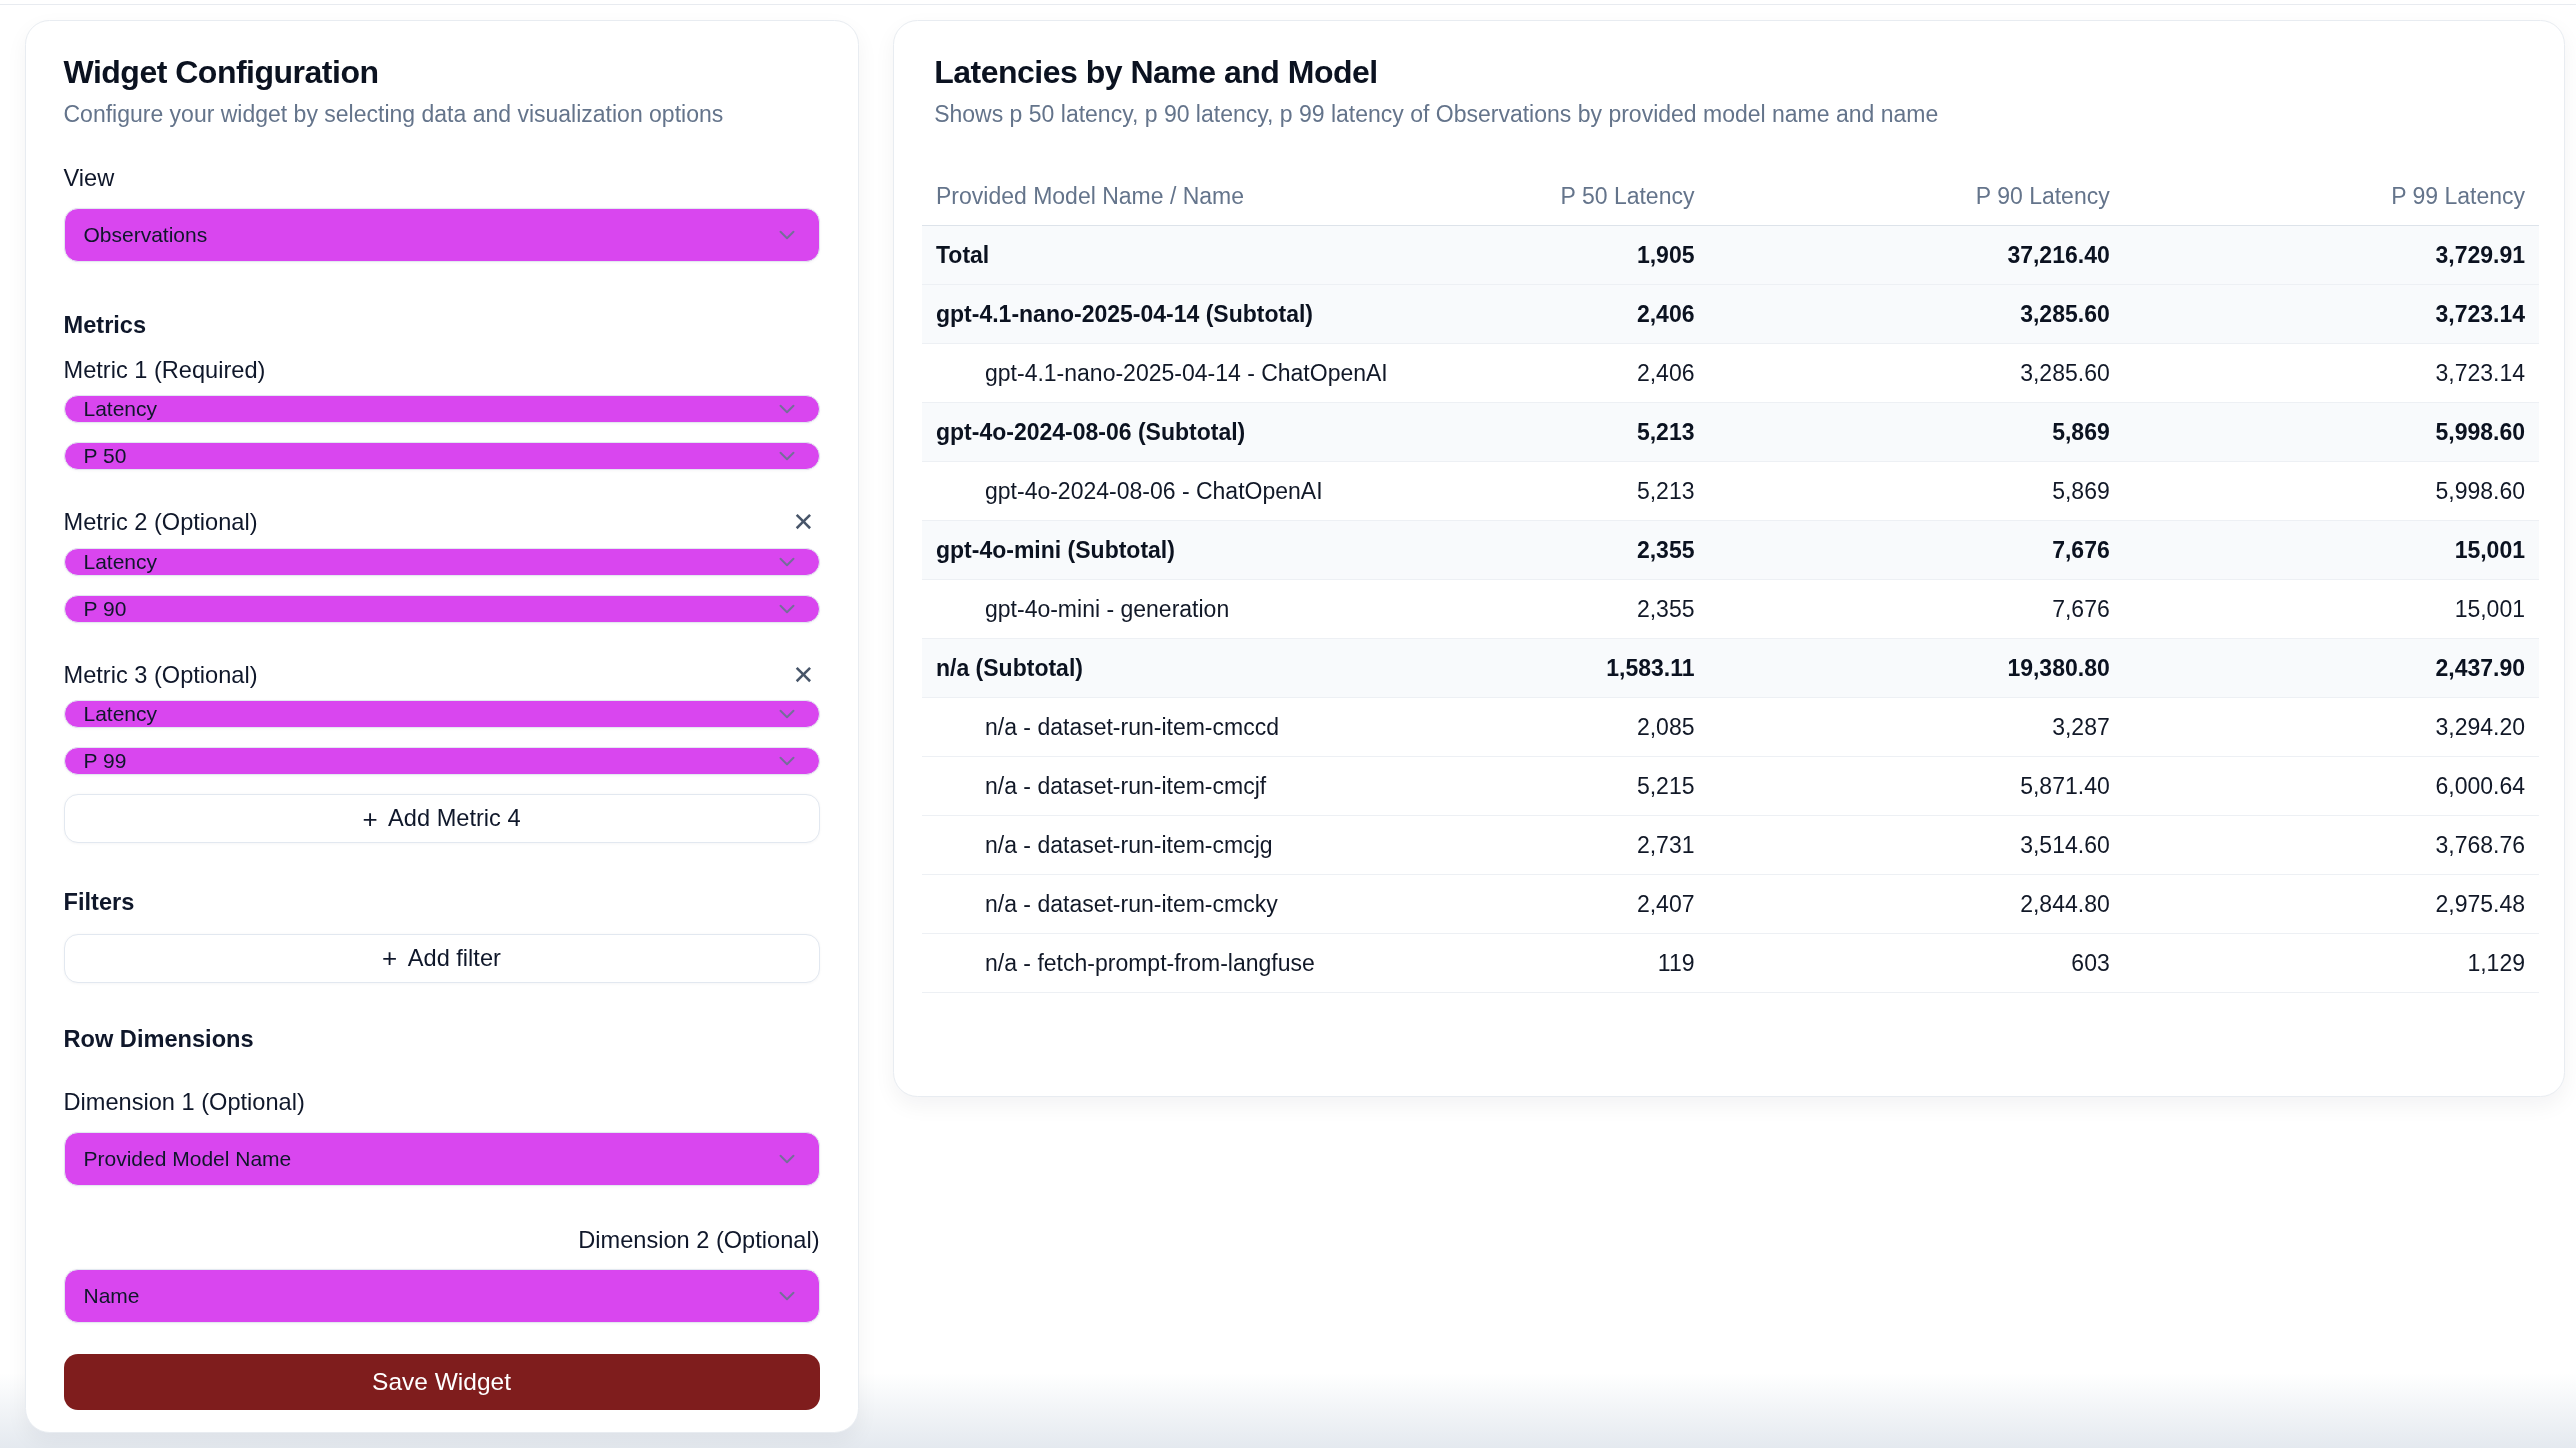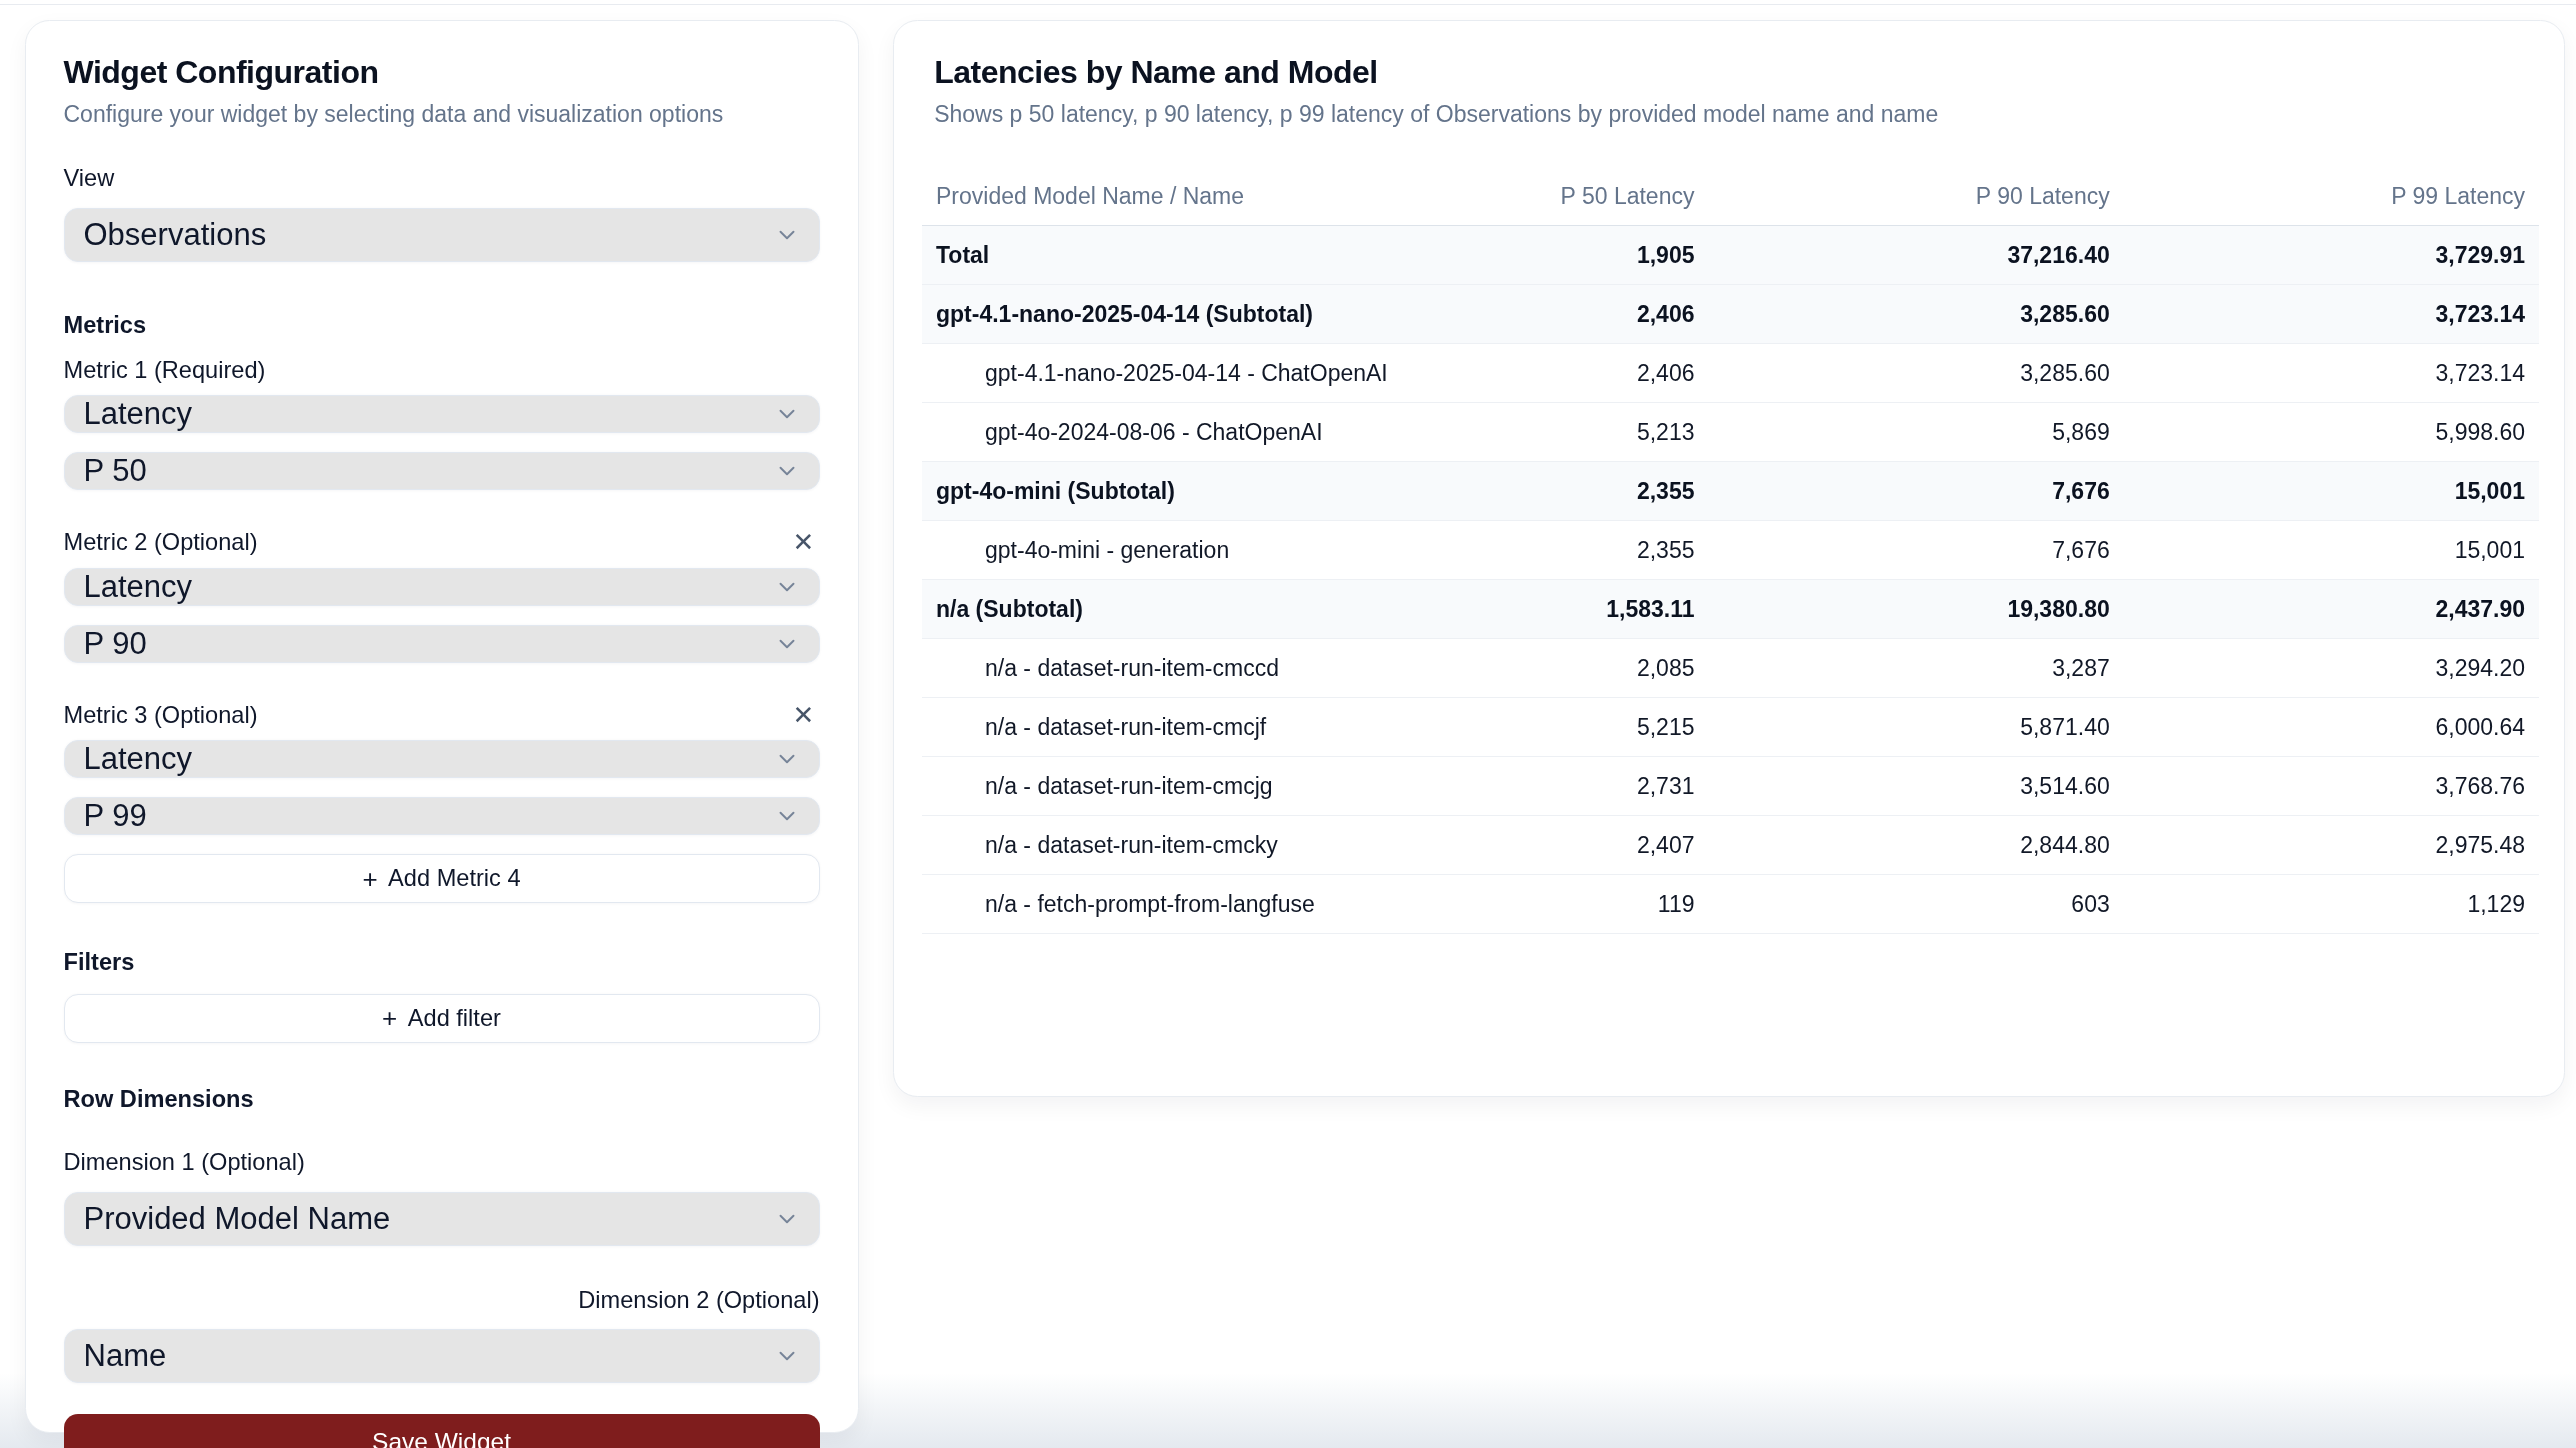--- a/index.html
+++ b/index.html
@@ -12,23 +12,23 @@
           box-shadow:0 8.7px 21px rgba(15,23,42,0.05); z-index:1; }
   
   .config-card { left:24.5px; top:20px; width:834px; height:1413px; padding:31px 38px; }
   .card-title { font-size:32px; font-weight:700; letter-spacing:-0.5px; color:#0b1220; line-height:40px; }
   .card-subtitle { margin-top:7px; font-size:23px; color:#64748b; line-height:30px; }
   .field-label { font-size:23.6px; font-weight:500; color:#0f172a; line-height:28px; }
   .section-label { font-size:23.6px; font-weight:600; color:#0f172a; line-height:28px; }
   .mt-view { margin-top:35px; } .mt-select { margin-top:15.7px; }
   .mt-metrics { margin-top:49px; } .mt-metric-label { margin-top:17.5px; }
   .mt-pair { margin-top:10.5px;flex-direction:column; } .mt-metric2 { margin-top:38px; }
-  .select { height:54px; border:1.7px solid #e2e8f0; border-radius:14px; background:#e5e5e5;
+  .select { height:54px; border:1.7px solid #e2e8f0; border-radius:14px; background:#d946ef;
             display:flex; align-items:center; justify-content:space-between; padding:0 19px;
-            font-size:31px; color:#0f172a; box-shadow:0 0.9px 2.6px rgba(15,23,42,0.04); cursor:pointer; }
+            font-size:21px; color:#0f172a; box-shadow:0 0.9px 2.6px rgba(15,23,42,0.04); cursor:pointer; }
   .select .chev { flex:0 0 auto; margin-left:10.5px; display:flex; opacity:0.85; }
   .pair-row { display:flex; gap:19px; }
   .pair-row .select { flex:1 1 0; min-width:0; }
   .label-row { display:flex; align-items:center; justify-content:space-between; }
   .x-btn { background:none; border:none; cursor:pointer; font-size:26px; line-height:26px;
            color:#475569; padding:1.7px 5.2px; }
   .ghost-btn { width:100%; height:49px; border:1.7px solid #e2e8f0; border-radius:14px; background:#fff;
                display:flex; align-items:center; justify-content:center; gap:10.5px;
                font-size:23.6px; font-weight:500; color:#0f172a; cursor:pointer;
                box-shadow:0 0.9px 2.6px rgba(15,23,42,0.04); }
@@ -220,20 +220,26 @@
     <td class="num">2,406</td>
     <td class="num">3,285.60</td>
     <td class="num">3,723.14</td>
   </tr>
         <tr class="row-detail">
     <td class="name-cell">gpt-4.1-nano-2025-04-14 - ChatOpenAI</td>
     <td class="num">2,406</td>
     <td class="num">3,285.60</td>
     <td class="num">3,723.14</td>
   </tr>
+        <tr class="row-subtotal">
+    <td class="name-cell">gpt-4o-2024-08-06 (Subtotal)</td>
+    <td class="num">5,213</td>
+    <td class="num">5,869</td>
+    <td class="num">5,998.60</td>
+  </tr>
         <tr class="row-detail">
     <td class="name-cell">gpt-4o-2024-08-06 - ChatOpenAI</td>
     <td class="num">5,213</td>
     <td class="num">5,869</td>
     <td class="num">5,998.60</td>
   </tr>
         <tr class="row-subtotal">
     <td class="name-cell">gpt-4o-mini (Subtotal)</td>
     <td class="num">2,355</td>
     <td class="num">7,676</td>

